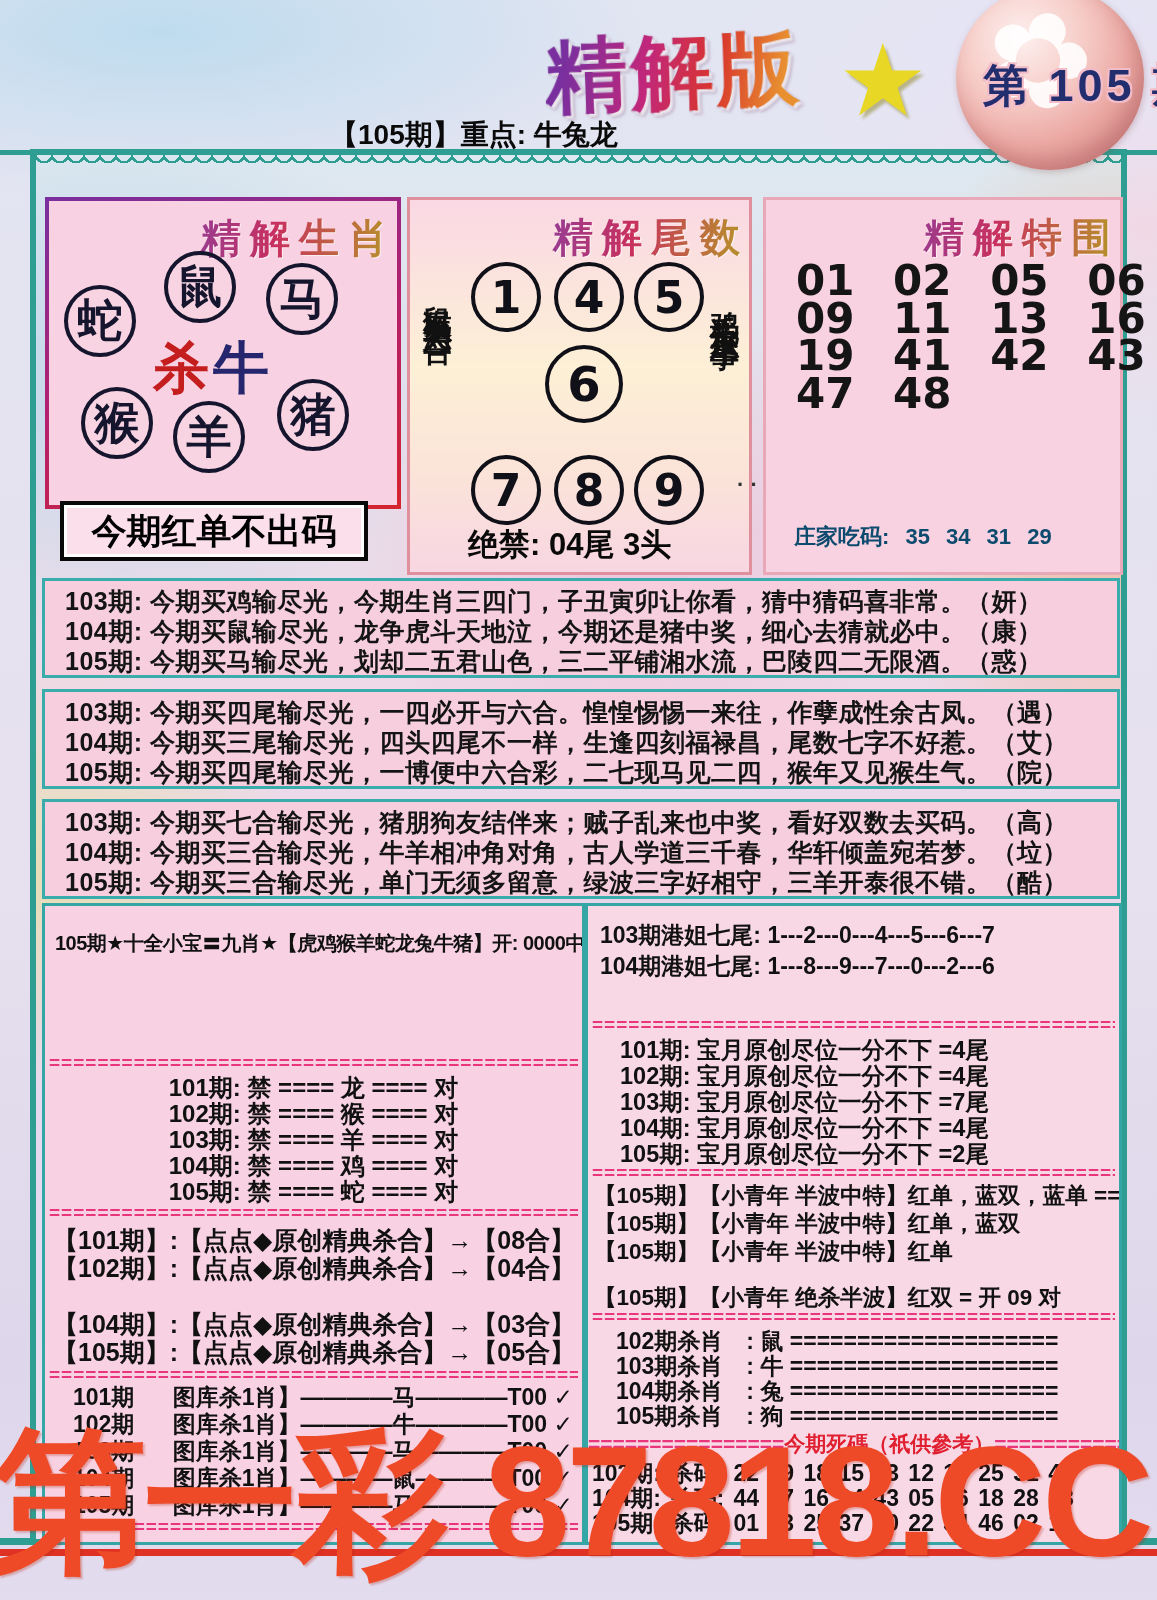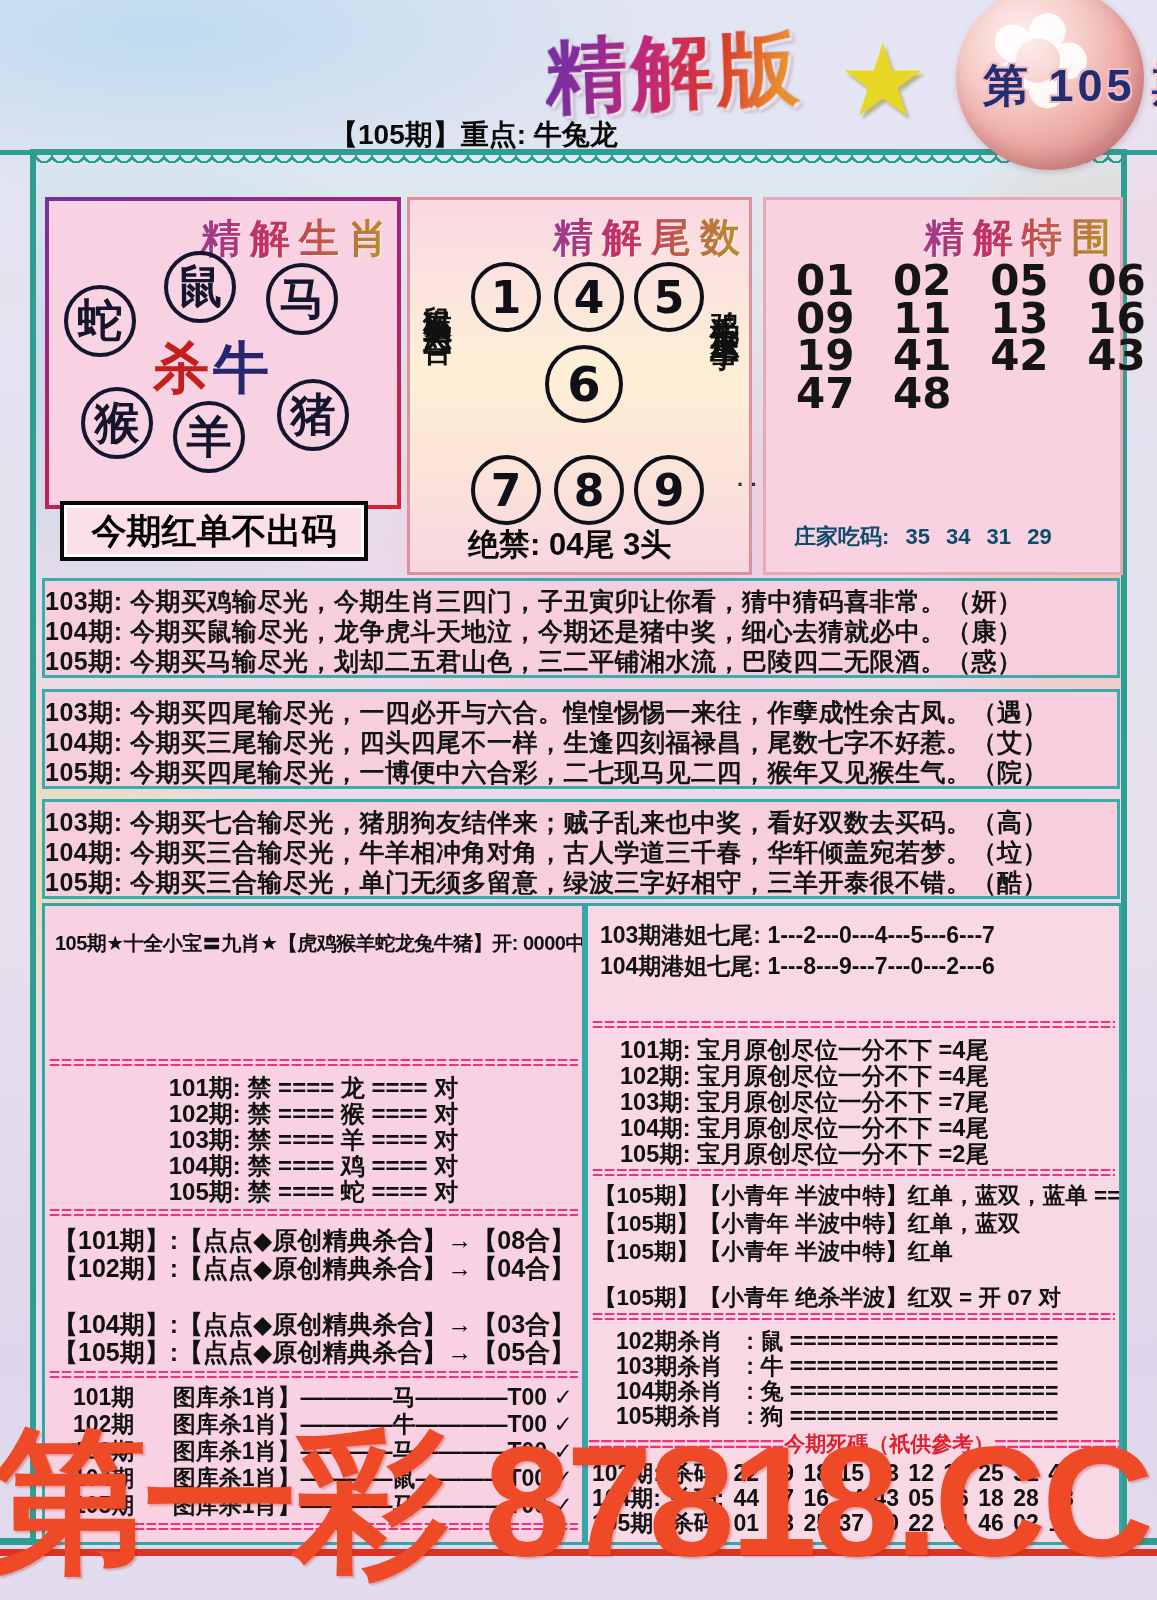--- a/index.html
+++ b/index.html
@@ -71,21 +71,21 @@
   .tc7{left:61px;top:255px;} .tc8{left:144px;top:255px;} .tc9{left:224px;top:255px;}
   .tbot{position:absolute;left:58px;top:324px;font-size:31px;font-weight:900;color:#0a0a0a;white-space:nowrap;}
   
   .sbox{position:absolute;left:763px;top:197px;width:354px;height:372px;background:#f8d2e0;z-index:2;border:3px solid #e8a8b8;}
   .srows{position:absolute;left:30px;top:62px;font-size:42px;font-weight:900;color:#151515;
     line-height:37.5px;word-spacing:24px;white-space:nowrap;font-family:"DejaVu Sans",sans-serif;}
   .sbank{position:absolute;left:28px;top:322px;font-size:22px;font-weight:900;color:#0c4a6e;word-spacing:10px;white-space:nowrap;}
   .dots{position:absolute;left:737px;top:472px;font-size:22px;font-weight:900;color:#333;z-index:2;}
   
   .panel{position:absolute;left:42px;width:1078px;height:100px;background:#f6cedd;z-index:2;
-    border:3px solid #3aacac;padding:5px 0;box-sizing:border-box;}
+    border:3px solid #3aacac;padding:5px 20px;box-sizing:border-box;}
   .p1{top:578px;} .p2{top:689px;} .p3{top:799px;}
   .pline{font-size:25px;font-weight:700;line-height:30px;color:#141414;white-space:nowrap;letter-spacing:.5px;}
   
   .col{position:absolute;top:903px;height:642px;background:#f8d2e2;z-index:2;border:3px solid #34a6a6;
     box-sizing:border-box;overflow:hidden;}
   .lcol{left:42px;width:543px;}
   .rcol{left:585px;width:537px;background:#f9d8e5;}
   .abs{position:absolute;white-space:nowrap;}
   .eq{position:absolute;left:4px;width:calc(100% - 8px);color:#e8357c;font-weight:800;font-size:19px;
     letter-spacing:1px;line-height:14px;white-space:nowrap;overflow:hidden;}
@@ -209,21 +209,21 @@
     <div class="eq" style="top:112px">==========================================================</div>
     <div class="abs baoyue" style="top:128px">101期: 宝月原创尽位一分不下 =4尾</div>
     <div class="abs baoyue" style="top:154px">102期: 宝月原创尽位一分不下 =4尾</div>
     <div class="abs baoyue" style="top:180px">103期: 宝月原创尽位一分不下 =7尾</div>
     <div class="abs baoyue" style="top:206px">104期: 宝月原创尽位一分不下 =4尾</div>
     <div class="abs baoyue" style="top:232px">105期: 宝月原创尽位一分不下 =2尾</div>
     <div class="eq" style="top:260px">==========================================================</div>
     <div class="abs banbo" style="top:274px">【105期】【小青年 半波中特】红单，蓝双，蓝单 === 开</div>
     <div class="abs banbo" style="top:302px">【105期】【小青年 半波中特】红单，蓝双</div>
     <div class="abs banbo" style="top:330px">【105期】【小青年 半波中特】红单</div>
-    <div class="abs banbo" style="top:376px">【105期】【小青年 绝杀半波】红双 = 开 07 对</div>
+    <div class="abs banbo" style="top:376px">【105期】【小青年 绝杀半波】红双 = 开 09 对</div>
     <div class="eq" style="top:404px">==========================================================</div>
     <div class="abs shaxiao" style="top:420px">102期杀肖　: 鼠 ====================</div>
     <div class="abs shaxiao" style="top:445px">103期杀肖　: 牛 ====================</div>
     <div class="abs shaxiao" style="top:470px">104期杀肖　: 兔 ====================</div>
     <div class="abs shaxiao" style="top:495px">105期杀肖　: 狗 ====================</div>
     <div class="abs simahead" style="top:524px">
       <span class="eqtxt">================</span><span class="deadtitle">今期死碼（祇供參考）</span><span class="eqtxt">================</span>
     </div>
     <div class="abs sima" style="top:552px">103期: 杀码: 22 19 18 15 13 12 16 25 31 40</div>
     <div class="abs sima" style="top:577px">104期: 杀码: 44 07 16 34 43 05 06 18 28 38</div>

